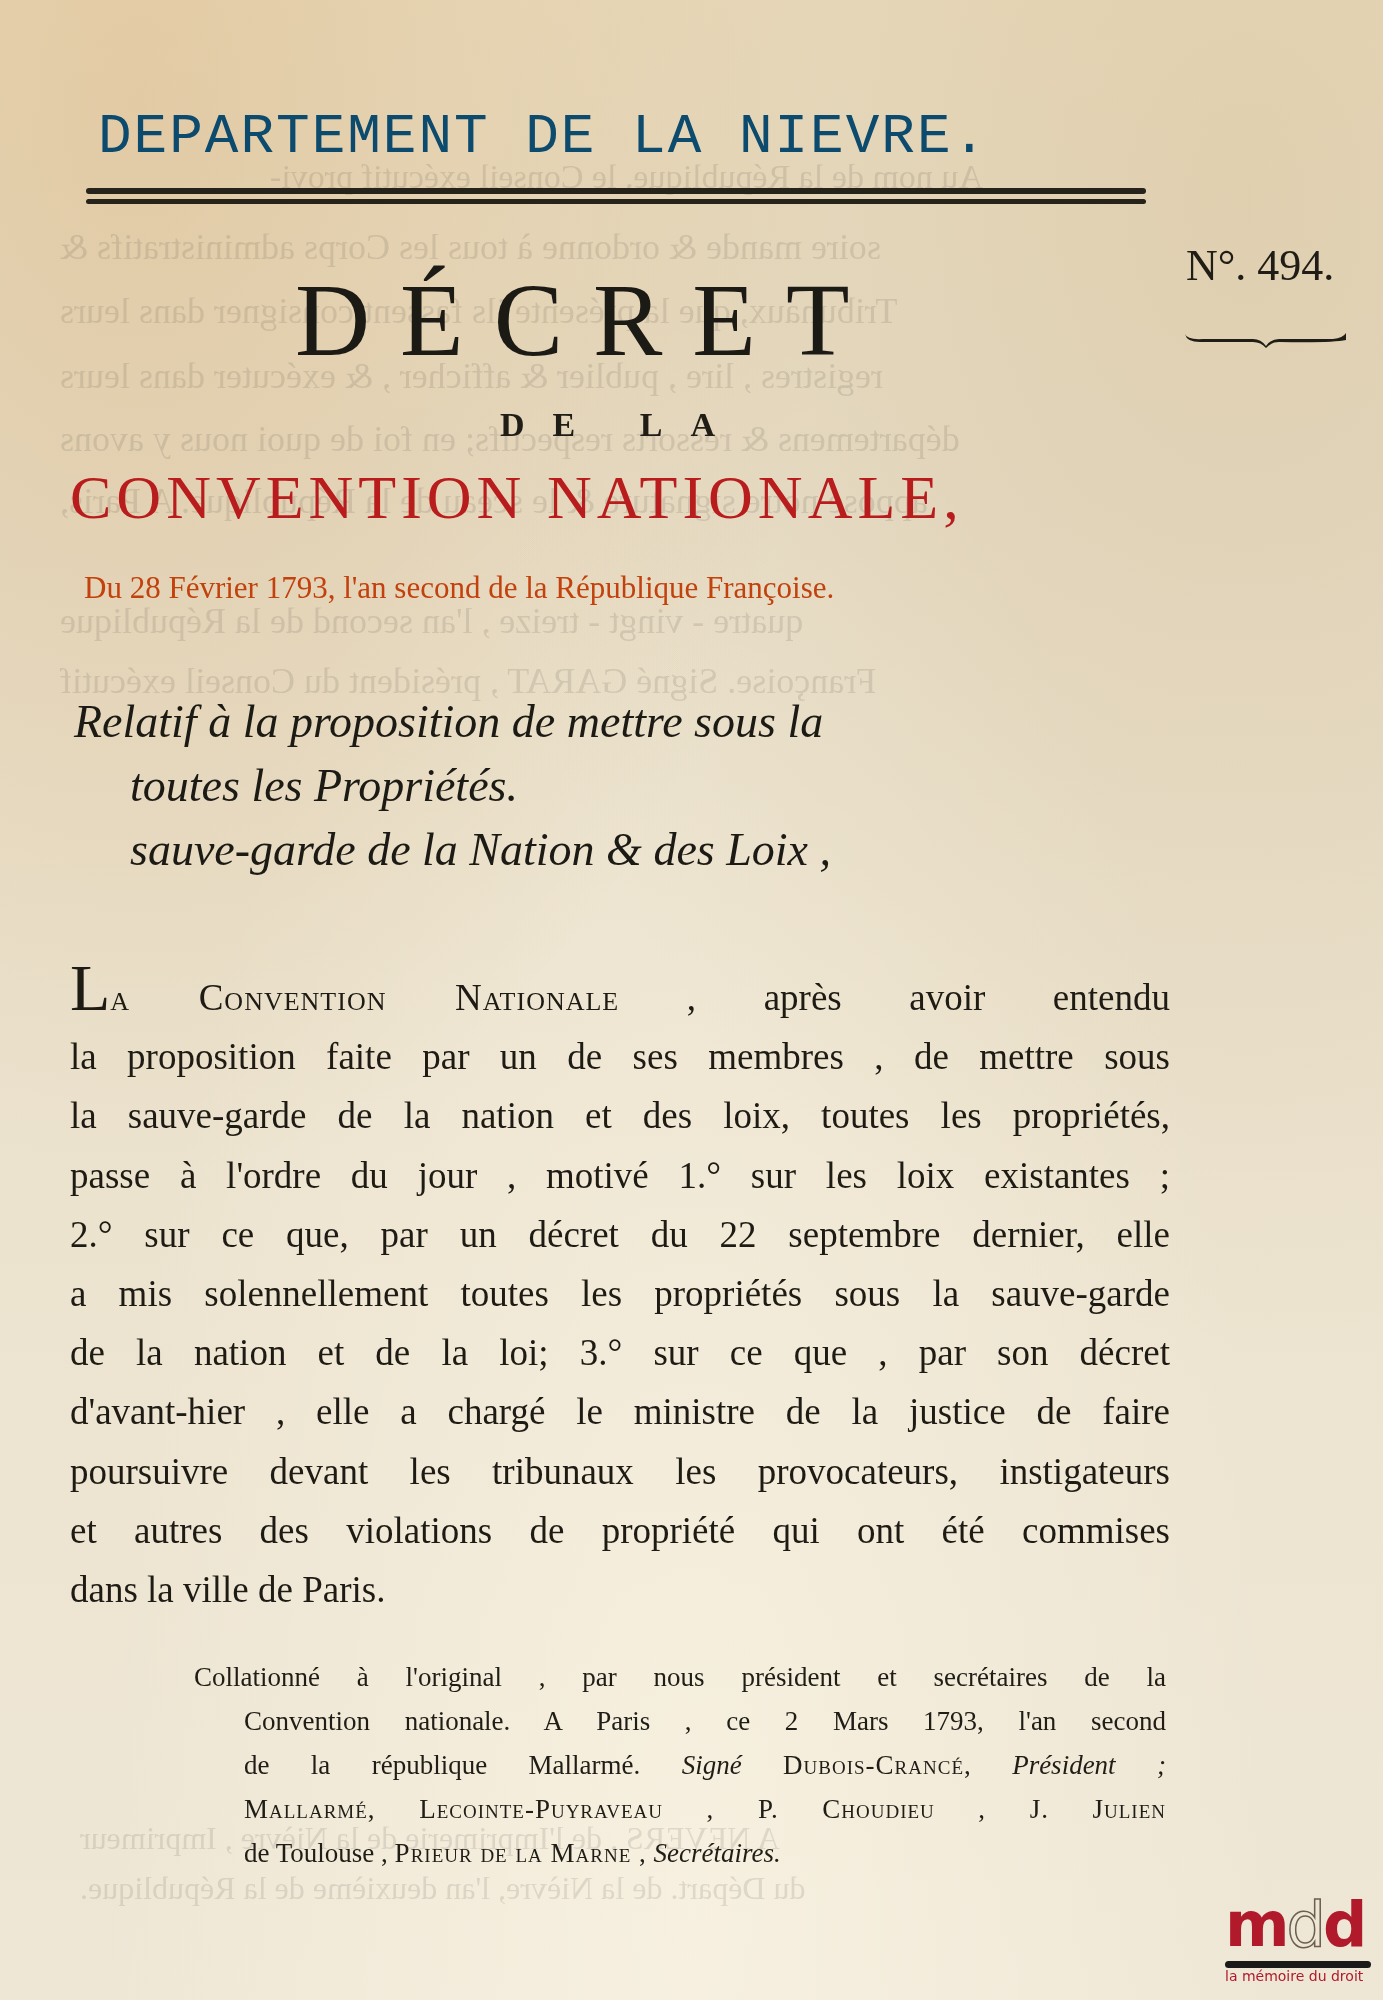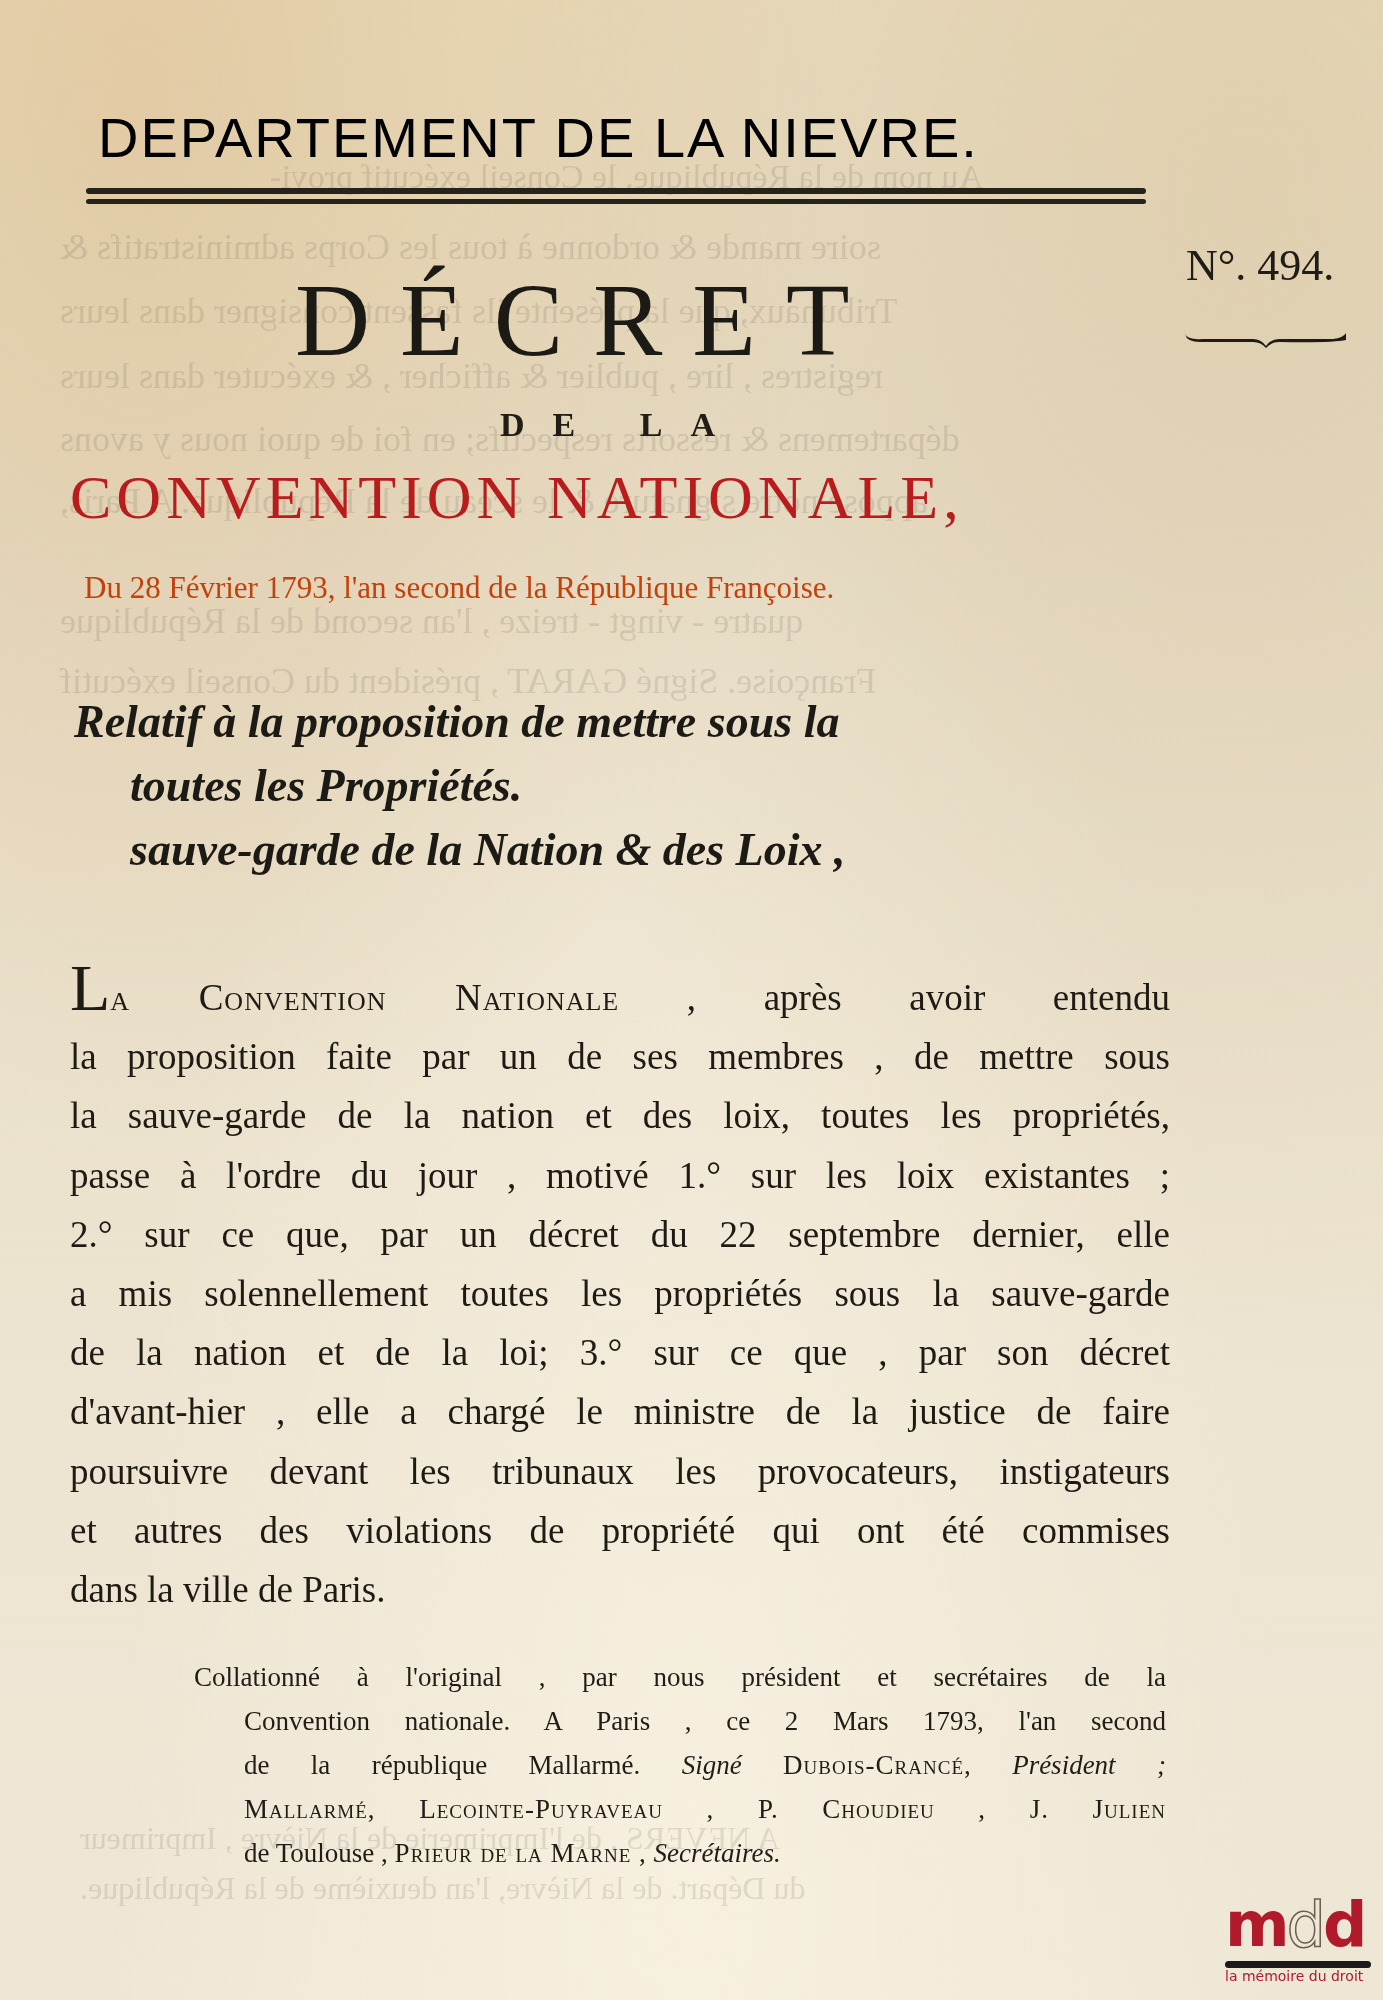--- a/index.html
+++ b/index.html
@@ -9,30 +9,30 @@
       radial-gradient(ellipse at 10% 5%, rgba(214,170,110,0.35), transparent 40%),
       radial-gradient(ellipse at 90% 10%, rgba(200,170,120,0.25), transparent 45%),
       radial-gradient(ellipse at 50% 95%, rgba(255,250,235,0.5), transparent 60%),
       linear-gradient(180deg, #e9dcc0 0%, #e6dcc6 25%, #ece3cf 60%, #efe7d6 100%);
     font-family: "DejaVu Serif", "Liberation Serif", serif;
     color: #1e1b14;
   }
   .abs { position: absolute; }
   .ghost { color: rgba(60,55,45,0.13); font-family: "Liberation Serif", serif; white-space: nowrap; transform: scaleX(-1); }
 
-  .dept { left: 98px; top: 105px; font-size: 56px; letter-spacing: 2px; font-family: Liberation Sans, sans-serif; color:#000000; }
+  .dept { left: 98px; top: 105px; font-size: 56px; letter-spacing: 2px; font-family: Liberation Mono, monospace; color:#0c4a6e; }
   .rule { left: 86px; width: 1060px; height: 6px; background: #26231b; border-radius: 3px; }
   .decret { left: 295px; top: 260px; font-size: 104px; letter-spacing: 30px; font-family: "Liberation Serif", serif; color:#1c1a14; }
   .num { left: 1186px; top: 240px; font-size: 44px; font-family: "Liberation Serif", serif; color:#1f1d16; }
   .brace { left: 1183px; top: 330px; }
   .dela { left: 500px; top: 406px; font-size: 34px; letter-spacing: 28px; font-weight: bold; font-family: "Liberation Serif", serif; color:#1f1d16; }
   .conv { left: 70px; top: 462px; font-size: 62px; letter-spacing: 5px; font-family: Liberation Serif, serif; color:#b91c1c; white-space: nowrap; }
   .date { left: 84px; top: 570px; font-size: 31px; font-family: "Liberation Serif", serif; color:#c2410c; white-space: nowrap; }
   .relatif { left: 74px; top: 690px; width: 1110px; font-size: 46px; font-style: italic; line-height: 64px; font-family: "Liberation Serif", serif; color:#1c1a14; }
-  .relatif span { display:block;font-weight:bold; }
+  .relatif span { display:block; }
   .relatif .ind { padding-left: 56px; }
 
   .body { left: 70px; top: 968px; width: 1100px; font-size: 37px; line-height: 59.2px; font-family: "Liberation Serif", serif; color:#1e1b14; }
   .body .line { display:block; text-align: justify; text-align-last: justify; white-space: nowrap; }
   .body .line.last { text-align-last: left; }
   .dropcap { font-size: 66px; line-height: 40px; }
   .sc { font-variant: small-caps; letter-spacing: 1px; }
 
   .colla { left: 194px; top: 1655px; width: 972px; font-size: 27px; line-height: 44px; font-family: "Liberation Serif", serif; color:#1f1d16; }
   .colla .line { display:block; text-align: justify; text-align-last: justify; white-space: nowrap; }

